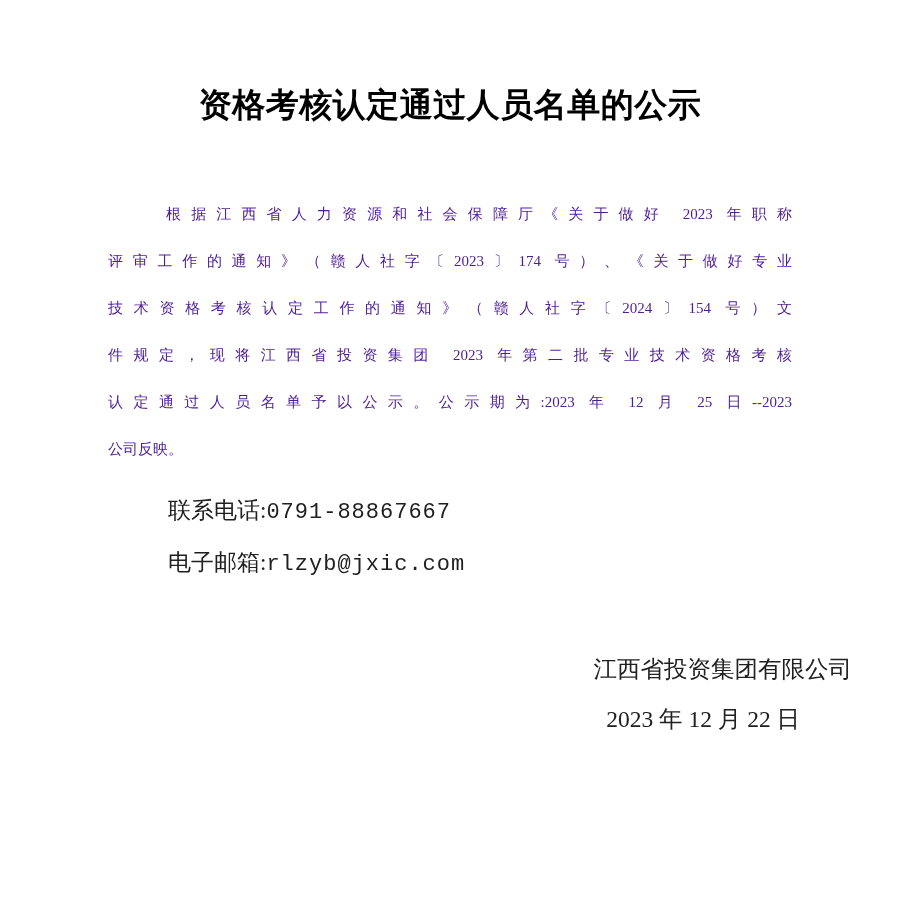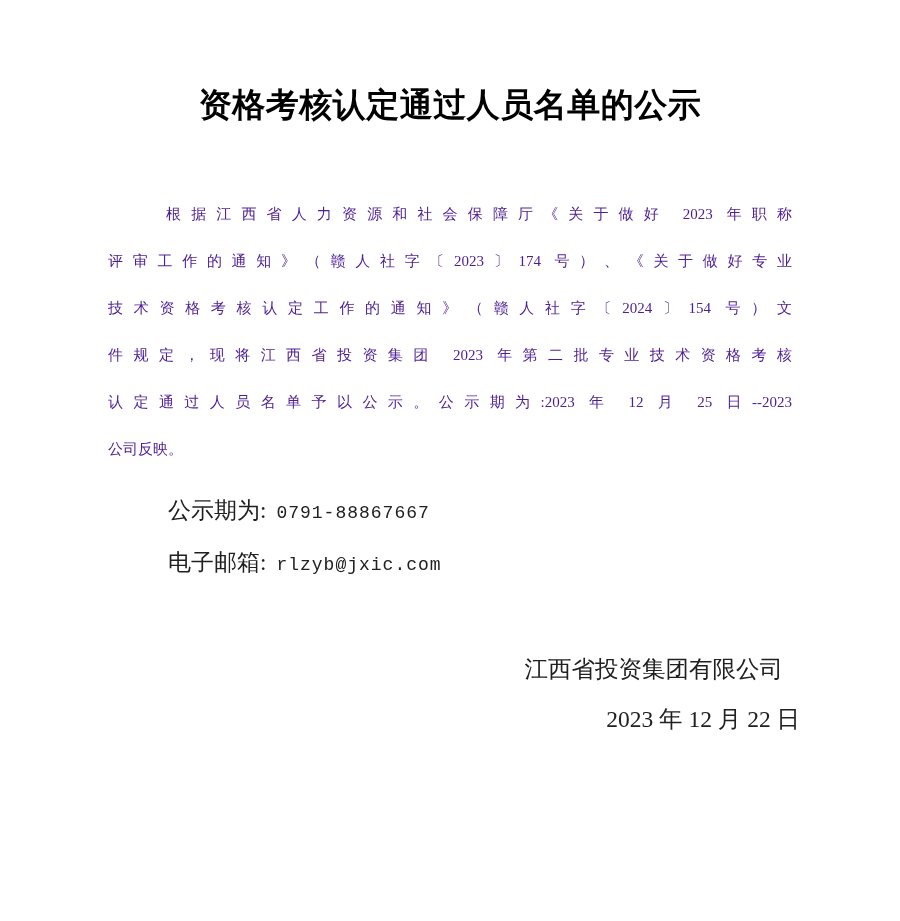--- a/index.html
+++ b/index.html
@@ -45,32 +45,31 @@
   .contacts {
     width: 684px;
     margin: 13px auto 0 auto;
     font-size: 23px;
     line-height: 50px;
     color: #202020;
   }
   .contact-line { padding-left: 60px; }
   .mono-value {
     font-family: "Liberation Mono", "DejaVu Sans Mono", monospace;
-    font-size: 18px;
+    font-size: 22px;
     letter-spacing: 1px;
-    margin-left: 10px;
   }
   .signature {
     margin-top: 54px;
     font-size: 23.5px;
     line-height: 50px;
     text-align: right;
     color: #202020;
   }
-  .sig-company { padding-right: 117px; }
+  .sig-company { padding-right: 48px; }
   .sig-date { padding-right: 100px; }
 </style>
 </head>
 <body>
 
 <div class="page">
 
   <div class="title-block">
     <div>资格考核认定通过人员名单的公示</div>
   </div>
@@ -79,21 +78,21 @@
     <div class="doc-line first-line">根据江西省人力资源和社会保障厅《关于做好 2023 年职称</div>
     <div class="doc-line">评审工作的通知》（赣人社字〔2023〕174 号）、《关于做好专业</div>
     <div class="doc-line">技术资格考核认定工作的通知》（赣人社字〔2024〕154 号）文</div>
     <div class="doc-line">件规定，现将江西省投资集团 2023 年第二批专业技术资格考核</div>
     <div class="doc-line">认定通过人员名单予以公示。公示期为:2023 年 12 月 25 日--2023</div>
     <div class="doc-line last-line">公司反映。</div>
   </div>
 
   <div class="contacts">
     <div class="contact-line">
-      <span>公示期为:</span><span class="mono-value">0791-88867667</span>
+      <span>联系电话:</span><span class="mono-value">0791-88867667</span>
     </div>
     <div class="contact-line">
       <span>电子邮箱:</span><span class="mono-value">rlzyb@jxic.com</span>
     </div>
   </div>
 
   <div class="signature">
     <div class="sig-company">江西省投资集团有限公司</div>
     <div class="sig-date">2023 年 12 月 22 日</div>
   </div>

